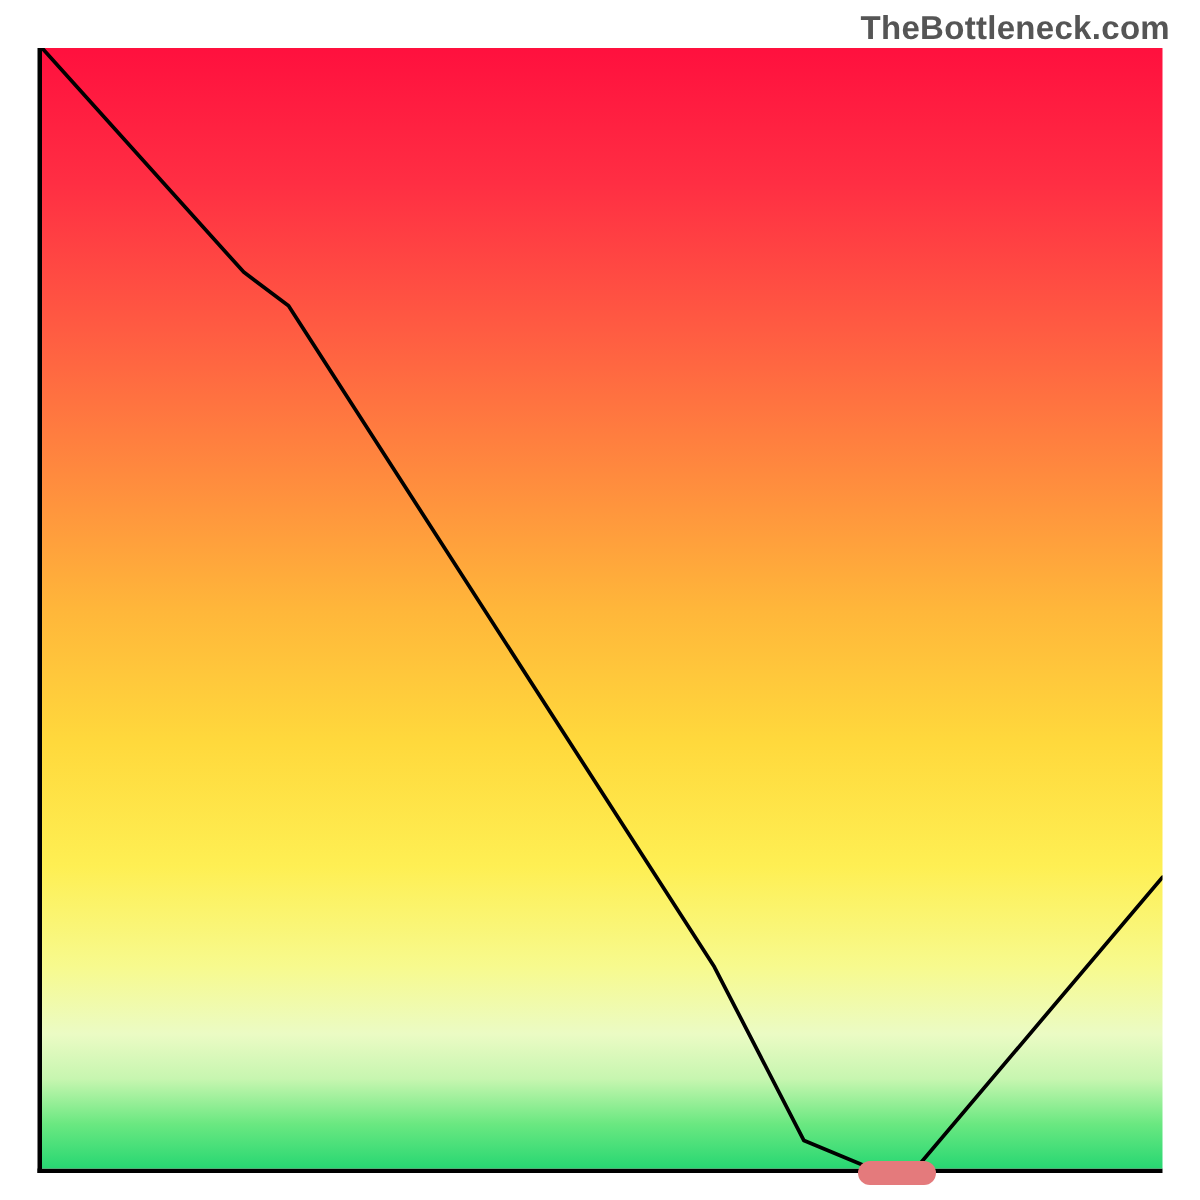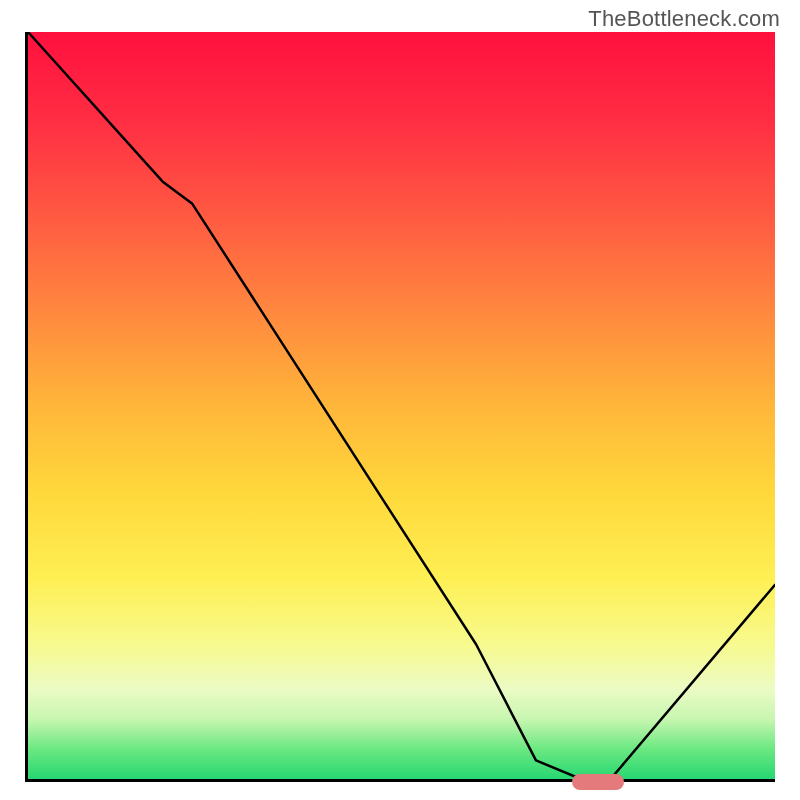--- a/index.html
+++ b/index.html
@@ -14,21 +14,21 @@
   .page {
     position: relative;
     width: 800px;
     height: 800px;
   }
   .watermark {
     position: absolute;
     top: 6px;
     right: 20px;
     font-size: 22px;
-    font-weight: 400;
+    font-weight: 700;
     color: #555;
     letter-spacing: 0.2px;
   }
   .plot {
     position: absolute;
     left: 25px;
     top: 32px;
     width: 750px;
     height: 750px;
     box-sizing: border-box;

